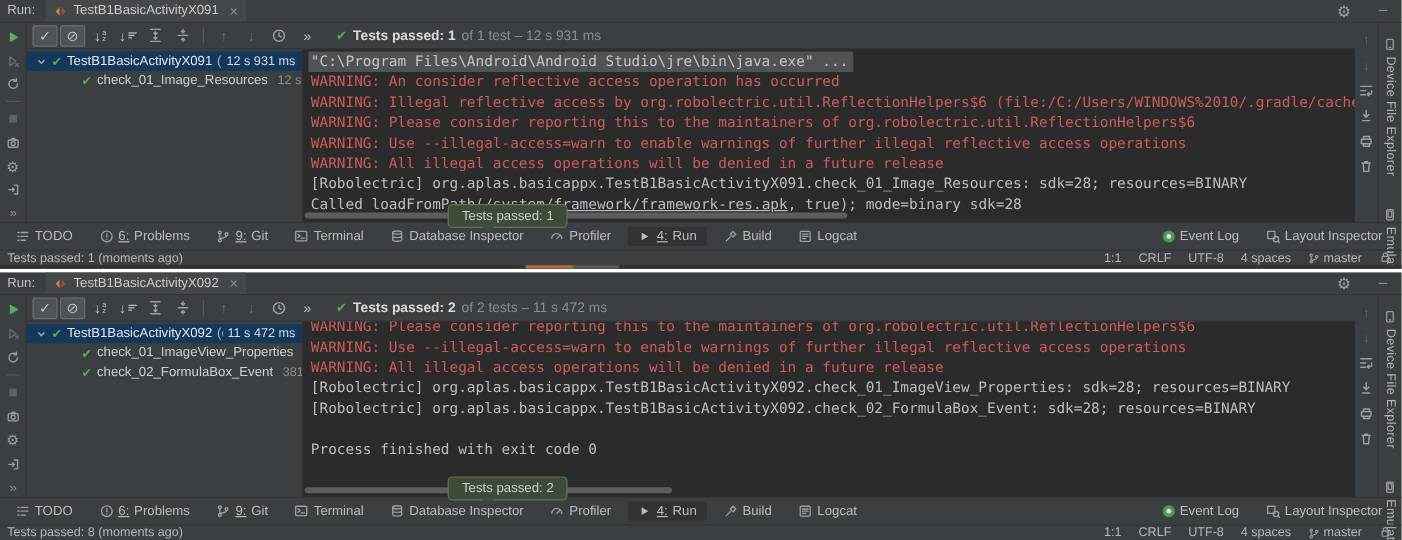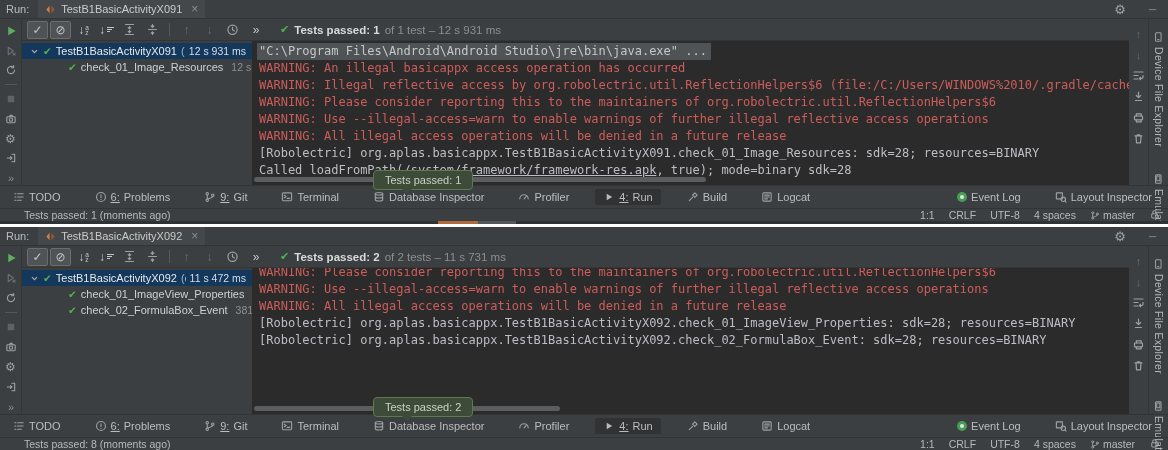--- a/index.html
+++ b/index.html
@@ -73,30 +73,30 @@
   .cic{width:13px;height:13px;color:#9da0a3;display:flex;align-items:center;justify-content:center;font-size:11px}
   .cic.dim{color:#6b6e70}
 
   .rightstrip{flex:0 0 20px;border-left:1px solid #333537;display:flex;flex-direction:column;align-items:center;
               padding-top:12px;gap:26px}
   .rsbtn{display:flex;flex-direction:column;align-items:center;gap:4px}
   .rslabel{writing-mode:vertical-rl;font-size:10.5px;color:#b3b6b8;letter-spacing:.3px}
 
   
   .bottombar{flex:0 0 23px;display:flex;align-items:center;border-top:1px solid #323435;
-             padding:0 8px 0 5px;gap:18px;font-size:11px;color:#bbbdbf;white-space:nowrap}
+             padding:0 8px 0 5px;gap:6px;font-size:11px;color:#bbbdbf;white-space:nowrap}
   .bbitem{display:flex;align-items:center;gap:4px;padding:2px 8px;border-radius:2px}
   .bbitem.active{background:#303233}
   .bbitem u{text-decoration:underline}
   .elog-ic{width:10px;height:10px;border-radius:50%;background:#499c54;position:relative;display:inline-block}
   .elog-ic::after{content:"";position:absolute;left:3px;top:3px;width:4px;height:4px;border-radius:50%;background:#d9ecd9}
 
   
   .statusbar{flex:0 0 12px;display:flex;align-items:center;border-top:1px solid #323435;font-size:10.5px;
-             color:#b6b9bb;padding:0 8px 0 24px}
+             color:#b6b9bb;padding:0 8px 0 6px}
   .statusright{display:flex;align-items:flex-start;gap:14px}
   .sbitem{display:flex;align-items:center;gap:3px}
 
   .sliver{flex:0 0 3px;background:#2f3133;position:relative}
   .sl-orange{position:absolute;left:438px;width:40px;top:0;height:3px;background:#b06a3b}
   .sl-gray{position:absolute;left:478px;width:38px;top:0;height:3px;background:#55585a}
 
   
   .balloon{position:absolute;left:373px;top:170px;z-index:5;background:#3d4b38;border:1px solid #5c7a4e;
            border-radius:4px;color:#cad3c5;font-size:11px;padding:3px 11px;white-space:nowrap}
@@ -247,21 +247,21 @@
 
     <span class="tcheck">✔</span>
     <span class="tname">check_01_Image_Resources</span>
     <span class="tpkg"></span>
     <span class="ttime">12 s 931 ms</span>
   </div>
           </div>
         <div class="console">
           <div>
               <div class="cline sel"><span class="bg"><span>"C:\Program Files\Android\Android Studio\jre\bin\java.exe" ...</span><span class="link"></span><span></span></span></div>
-              <div class="cline warn"><span class="bg"><span>WARNING: An illegal basicappx access operation has occurred</span><span class="link"></span><span></span></span></div>
+              <div class="cline warn"><span class="bg"><span>WARNING: An consider reflective access operation has occurred</span><span class="link"></span><span></span></span></div>
               <div class="cline warn"><span class="bg"><span>WARNING: Illegal reflective access by org.robolectric.util.ReflectionHelpers$6 (file:/C:/Users/WINDOWS%2010/.gradle/caches/modules-2/files-2.</span><span class="link"></span><span></span></span></div>
               <div class="cline warn"><span class="bg"><span>WARNING: Please consider reporting this to the maintainers of org.robolectric.util.ReflectionHelpers$6</span><span class="link"></span><span></span></span></div>
               <div class="cline warn"><span class="bg"><span>WARNING: Use --illegal-access=warn to enable warnings of further illegal reflective access operations</span><span class="link"></span><span></span></span></div>
               <div class="cline warn"><span class="bg"><span>WARNING: All illegal access operations will be denied in a future release</span><span class="link"></span><span></span></span></div>
               <div class="cline out"><span class="bg"><span>[Robolectric] org.aplas.basicappx.TestB1BasicActivityX091.check_01_Image_Resources: sdk=28; resources=BINARY</span><span class="link"></span><span></span></span></div>
               <div class="cline out"><span class="bg"><span>Called loadFromPath(</span><span class="link">/system/framework/framework-res.apk</span><span>, true); mode=binary sdk=28</span></span></div>
             </div>
           <div class="hscroll"></div>
         </div>
       </div>
@@ -539,21 +539,21 @@
                 </svg>
               </span>
     <span class="tbtn more">
                 <span>»</span>
               </span>
   </span>
 </span>
         <span class="summary">
           <span class="sumcheck">✔</span>
           <b>Tests passed: 2</b>
-          <span>of 2 tests – 11 s 731 ms</span>
+          <span>of 2 tests – 11 s 472 ms</span>
         </span>
       </div>
       <div class="mainrow">
         <div class="tree">
             <div class="trow root selected">
     <svg class="chev" viewBox="0 0 10 10">
                 <path d="M2.2 3.5L5 6.3 7.8 3.5"></path>
               </svg>
     <span class="tcheck">✔</span>
     <span class="tname">TestB1BasicActivityX092</span>
@@ -576,20 +576,21 @@
   </div>
           </div>
         <div class="console">
           <div>
               <div class="cline warn clipped"><span class="bg"><span>WARNING: Please consider reporting this to the maintainers of org.robolectric.util.ReflectionHelpers$6</span><span class="link"></span><span></span></span></div>
               <div class="cline warn"><span class="bg"><span>WARNING: Use --illegal-access=warn to enable warnings of further illegal reflective access operations</span><span class="link"></span><span></span></span></div>
               <div class="cline warn"><span class="bg"><span>WARNING: All illegal access operations will be denied in a future release</span><span class="link"></span><span></span></span></div>
               <div class="cline out"><span class="bg"><span>[Robolectric] org.aplas.basicappx.TestB1BasicActivityX092.check_01_ImageView_Properties: sdk=28; resources=BINARY</span><span class="link"></span><span></span></span></div>
               <div class="cline out"><span class="bg"><span>[Robolectric] org.aplas.basicappx.TestB1BasicActivityX092.check_02_FormulaBox_Event: sdk=28; resources=BINARY</span><span class="link"></span><span></span></span></div>
               <div class="cline out"><span class="bg"><span></span><span class="link"></span><span></span></span></div>
+              <div class="cline out"><span class="bg"><span>Process finished with exit code 0</span><span class="link"></span><span></span></span></div>
             </div>
           <div class="hscroll"></div>
         </div>
       </div>
     </div>
     <div class="cicons">
   <span class="cic dim">
           <span>↑</span>
         </span>
   <span class="cic dim">

